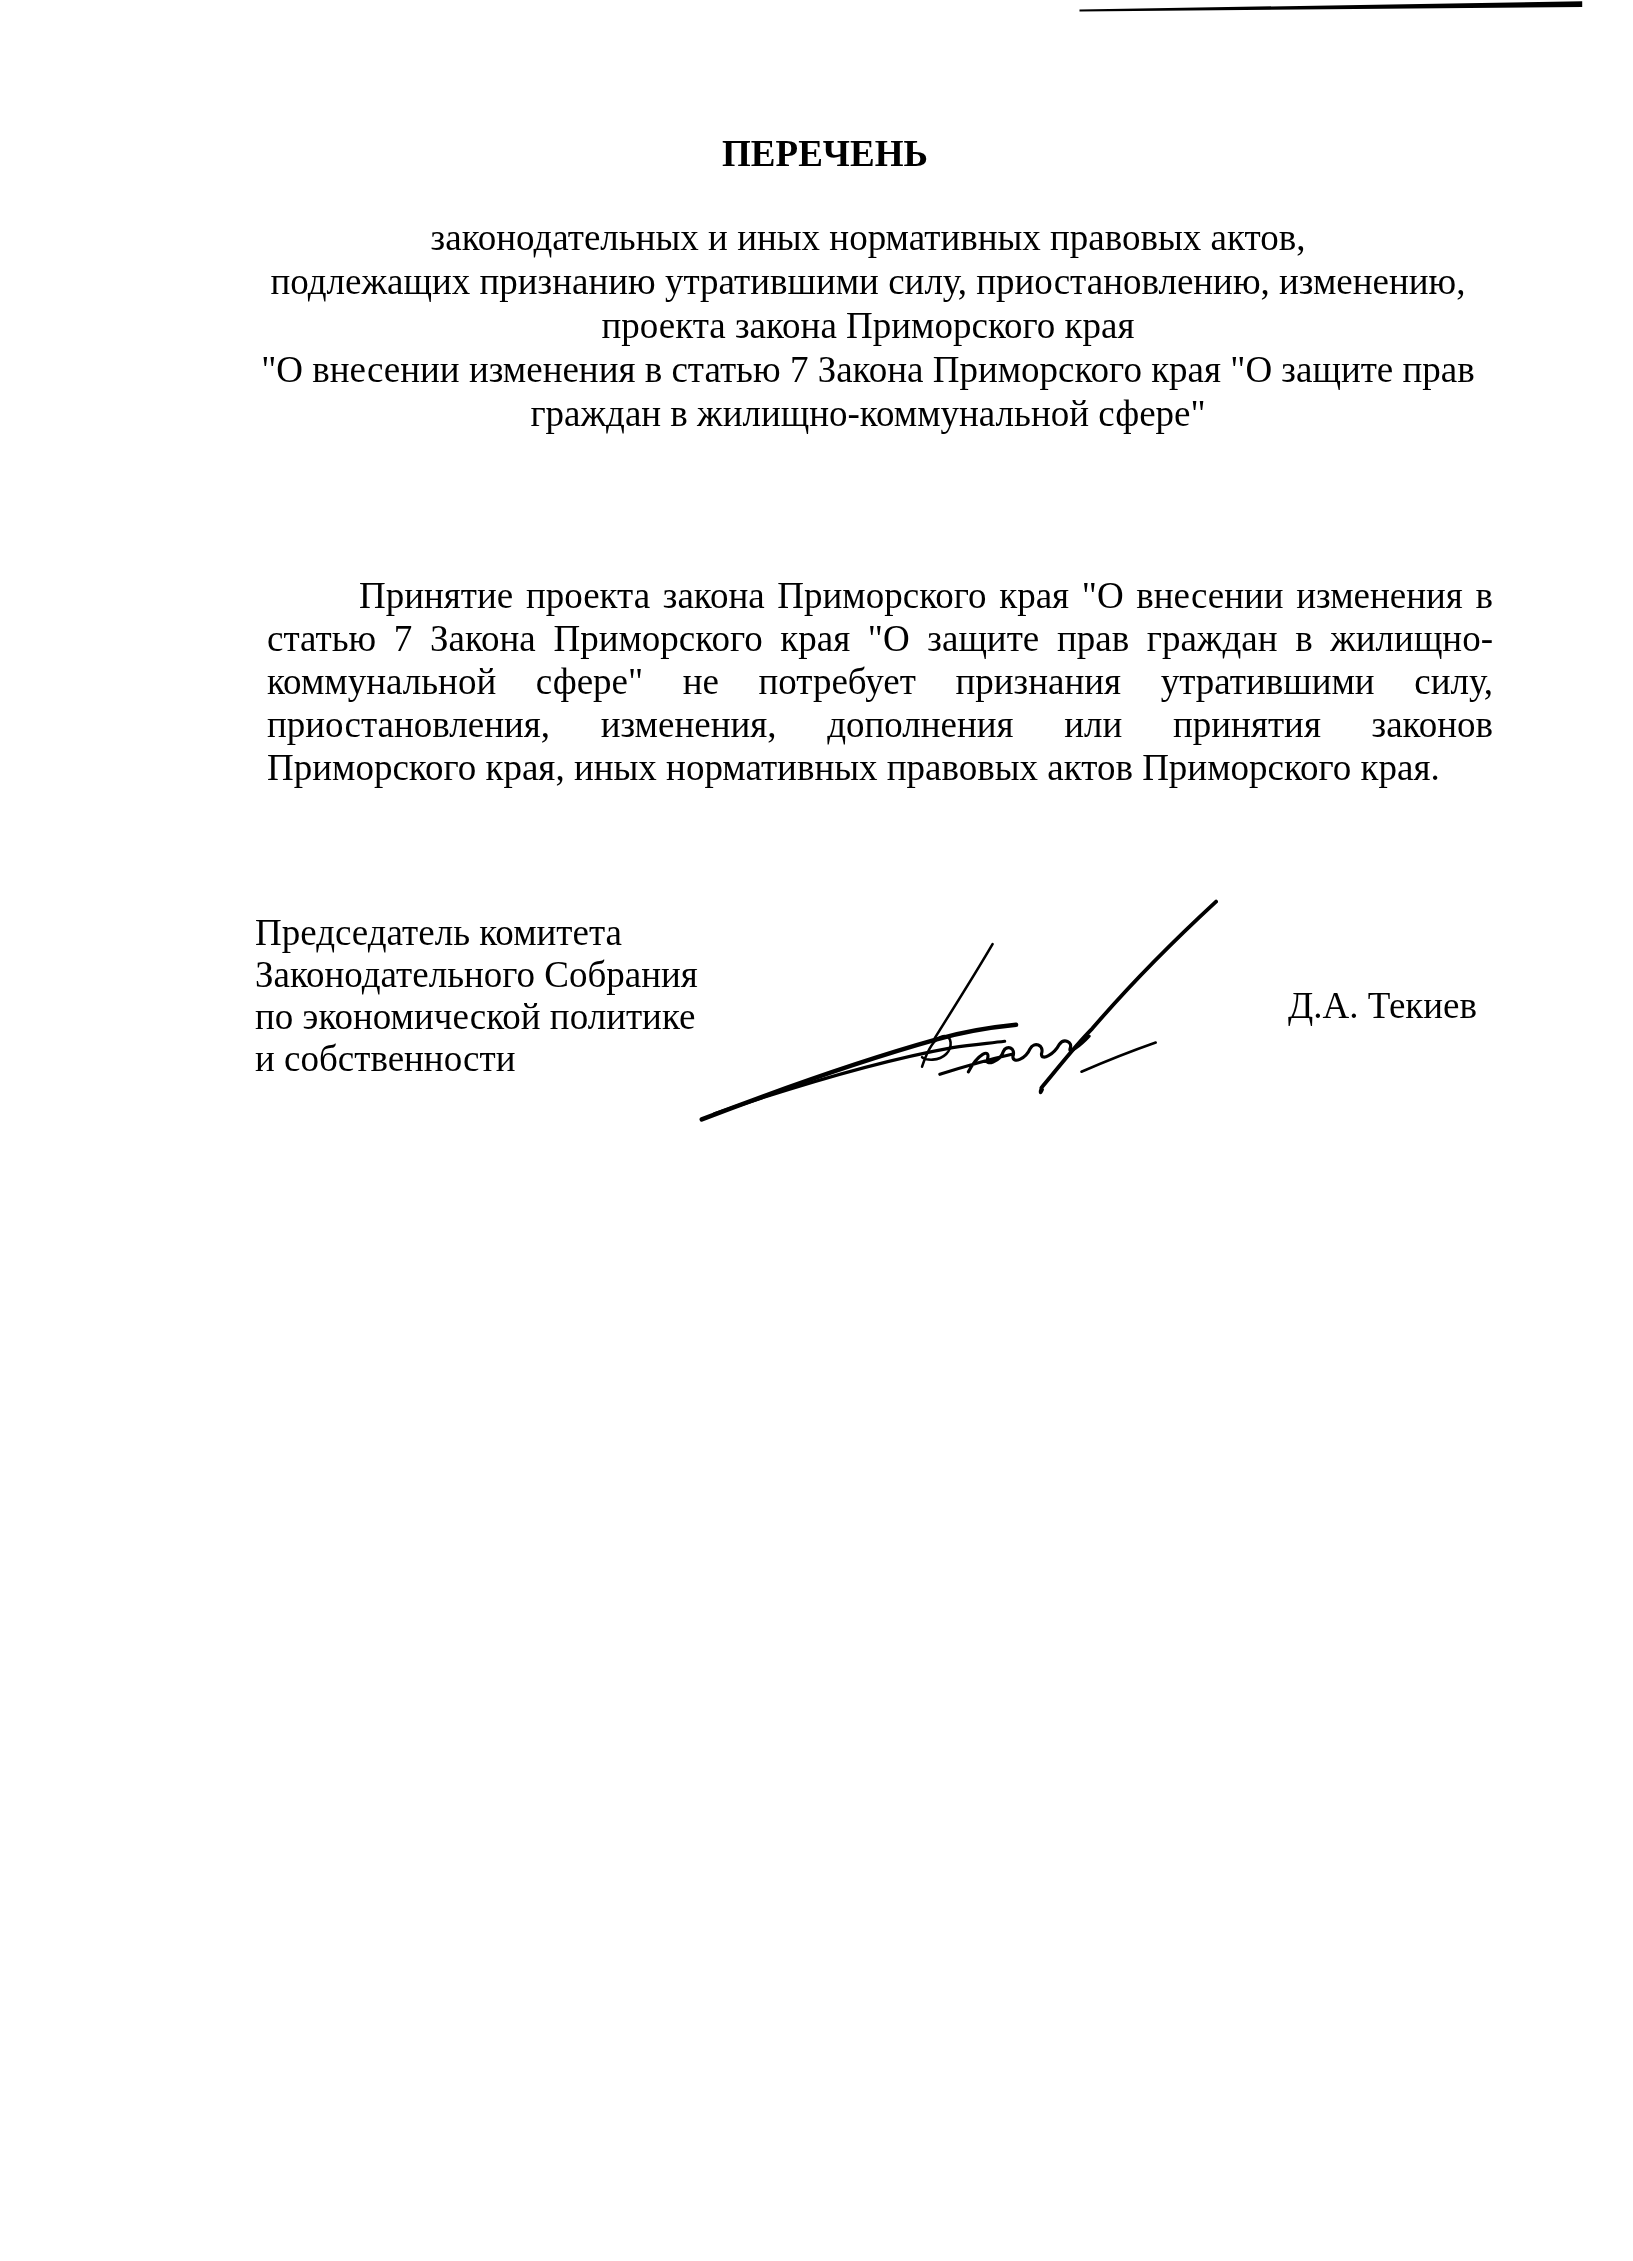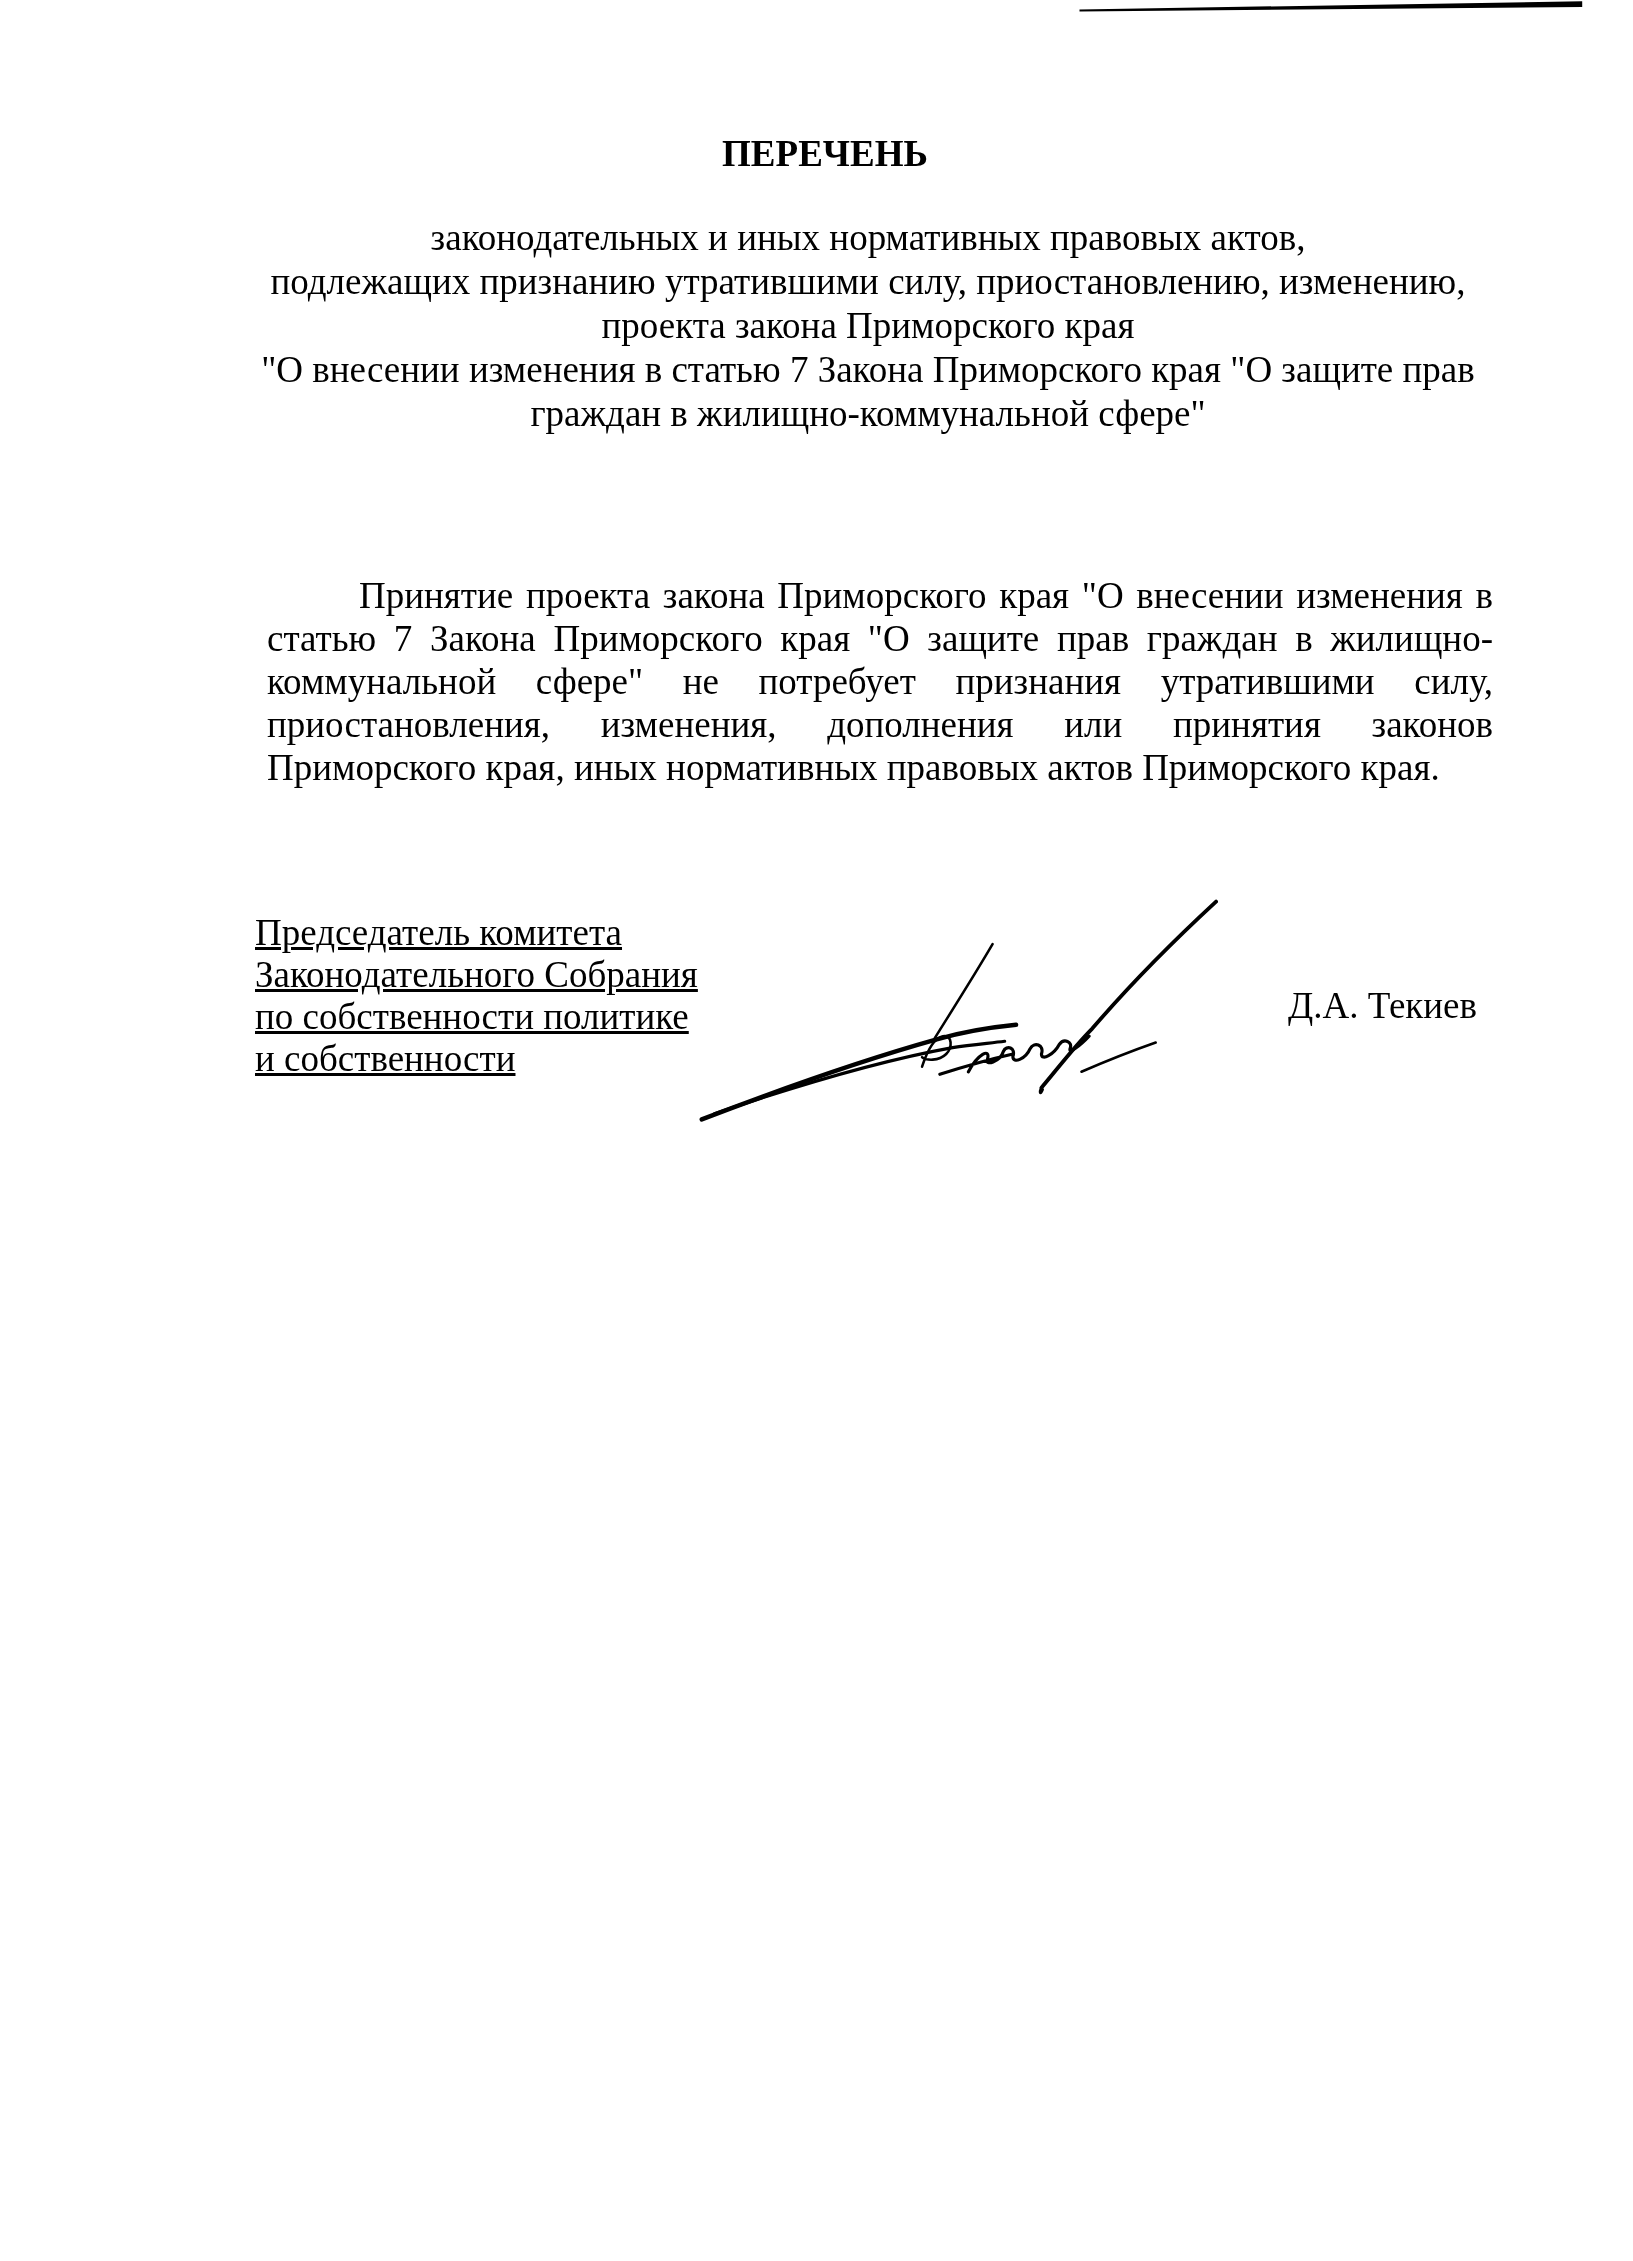--- a/index.html
+++ b/index.html
@@ -6,21 +6,21 @@
   body { width: 1634px; height: 2261px; position: relative; overflow: hidden;
          font-family: "Liberation Serif", "DejaVu Serif", serif; color: #000; }
   .top-rule { position: absolute; left: 0; top: 0; width: 1634px; height: 25.4px; }
   .title { position: absolute; left: 0; width: 1634px; top: 124px; text-align: center;
            font-weight: bold; font-size: 37px; line-height: 44px; margin: 8px; }
   .heading { position: absolute; left: 255px; width: 1226px; top: 216px; text-align: center;
              font-size: 37px; line-height: 44px; }
   .heading .line { display: block; white-space: nowrap; }
   .body-para { position: absolute; left: 255px; width: 1226px; top: 562px;
                font-size: 37px; line-height: 43px; text-align: justify; text-indent: 92px; margin: 12px; }
-  .sig-block { position: absolute; left: 255px; top: 912px; font-size: 37px; line-height: 42px; text-decoration: underline; }
+  .sig-block { position: absolute; left: 255px; top: 912px; font-size: 37px; line-height: 42px; }
   .sig-block .line { display: block; white-space: nowrap; }
   .signer { position: absolute; left: 1288px; top: 984px; font-size: 37px; line-height: 44px; white-space: nowrap; }
   .signature { position: absolute; left: 0; top: 0; width: 1634px; height: 2261px; pointer-events: none; }
 </style>
 </head>
 <body>
 
 <svg class="top-rule" viewBox="0 0 2573 40">
   <polygon points="1700,15 1700,18 2492,11 2492,2" fill="#000"></polygon>
 </svg>
@@ -33,21 +33,21 @@
   <span class="line">проекта закона Приморского края</span>
   <span class="line">"О внесении изменения в статью 7 Закона Приморского края "О защите прав</span>
   <span class="line">граждан в жилищно-коммунальной сфере"</span>
 </div>
 
 <p class="body-para">Принятие проекта закона Приморского края "О внесении изменения в статью 7 Закона Приморского края "О защите прав граждан в жилищно-коммунальной сфере" не потребует признания утратившими силу, приостановления, изменения, дополнения или принятия законов Приморского края, иных нормативных правовых актов Приморского края.</p>
 
 <div class="sig-block">
   <span class="line">Председатель комитета</span>
   <span class="line">Законодательного Собрания</span>
-  <span class="line">по собственности политике</span>
+  <span class="line">по экономической политике</span>
   <span class="line">и собственности</span>
 </div>
 
 <svg class="signature" viewBox="0 0 2573 3561">
   <g fill="none" stroke="#000" stroke-linecap="round" stroke-linejoin="round">
     <path d="M1105,1763 C1230,1715 1350,1672 1475,1637 C1520,1624 1560,1618 1600,1614" stroke-width="7"></path>
     <path d="M1125,1754 C1260,1708 1400,1668 1500,1650 C1530,1645 1560,1643 1582,1640" stroke-width="5"></path>
     <path d="M1472,1635 C1500,1590 1535,1535 1563,1487" stroke-width="4"></path>
     <path d="M1452,1680 C1460,1655 1470,1635 1485,1632 C1500,1630 1500,1650 1490,1660 C1478,1672 1458,1670 1452,1665" stroke-width="4"></path>
     <path d="M1480,1692 C1530,1676 1560,1668 1595,1660 M1525,1688 C1540,1660 1560,1650 1555,1668 C1550,1680 1575,1672 1580,1656 C1585,1645 1600,1650 1595,1664 C1595,1676 1615,1668 1622,1652 C1628,1640 1645,1645 1640,1660 C1640,1672 1660,1660 1668,1645 C1675,1635 1690,1640 1685,1652 C1683,1660 1700,1648 1715,1632" stroke-width="5"></path>

